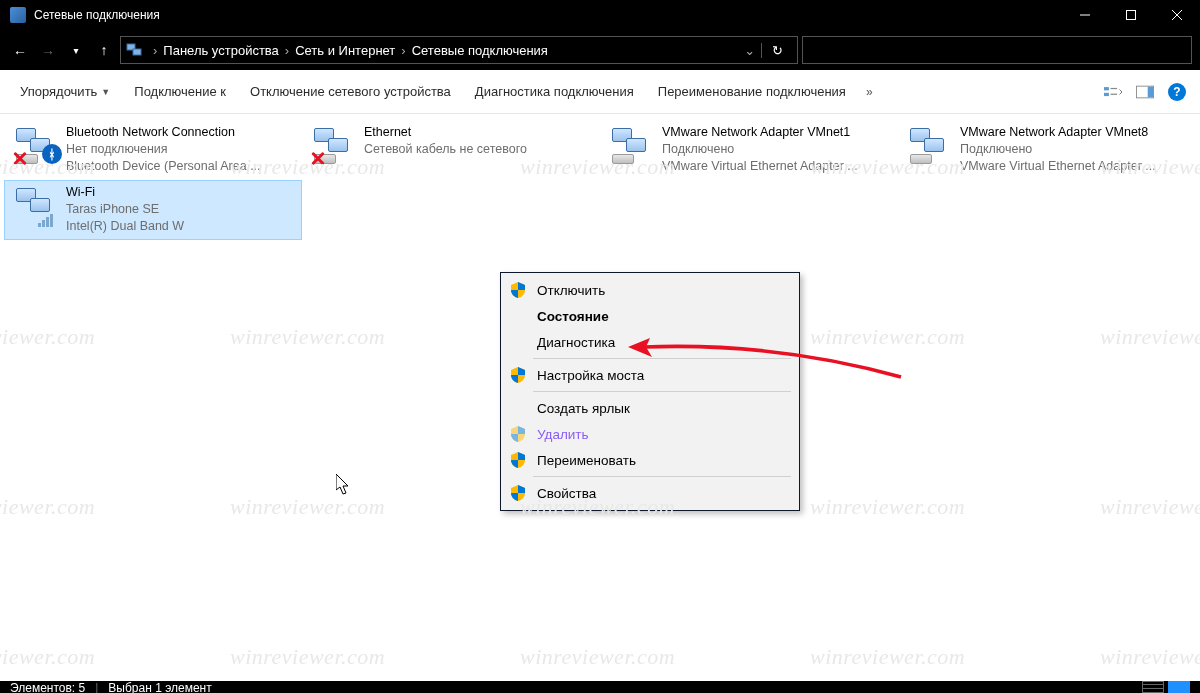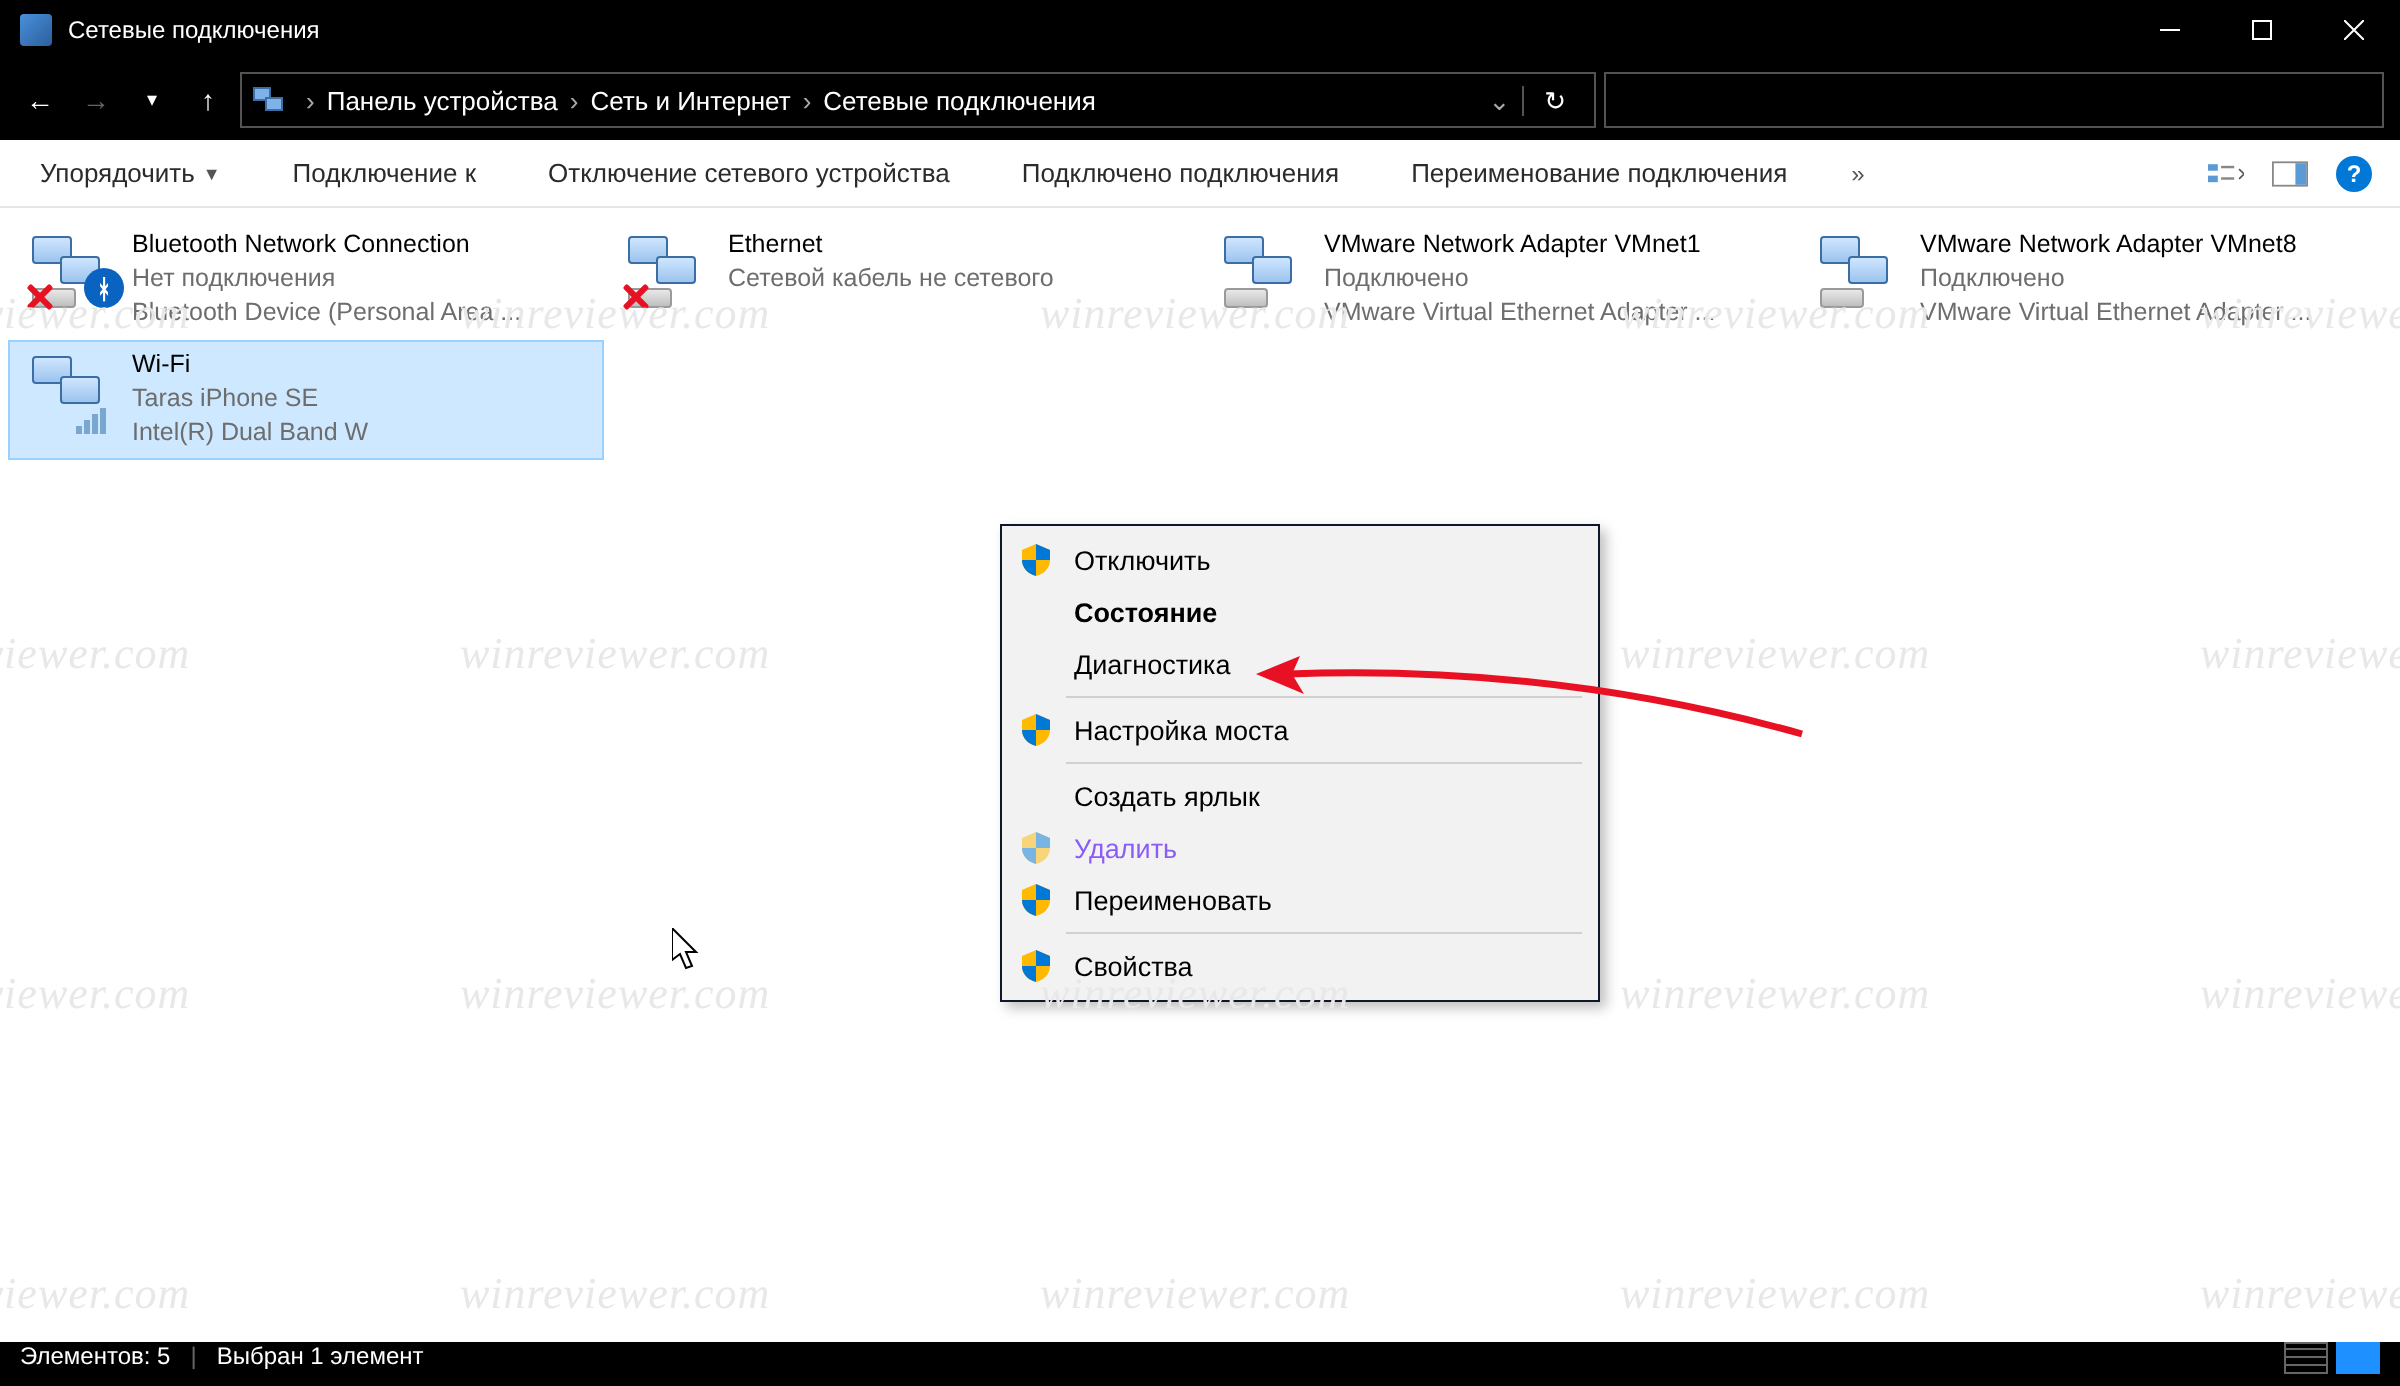--- a/index.html
+++ b/index.html
@@ -19,21 +19,21 @@
   .navbtn.disabled { color: #666; }
   .addrbar { flex: 1; height: 28px; border: 1px solid #535353; display: flex; align-items: center; background: #000; color: #fff; font-size: 13px; padding: 0 4px; }
   .addrbar .folder-icon { width: 22px; height: 20px; margin-right: 4px; display:flex; align-items:center; justify-content:center;}
   .crumb { padding: 0 4px; color: #fff; }
   .crumb-sep { color: #aaa; padding: 0 2px; }
   .addrbar .dropbtn { margin-left: auto; color: #aaa; padding: 0 6px; }
   .addrbar .refresh { border-left: 1px solid #535353; padding: 0 10px; color: #fff; }
   .searchbar { width: 390px; height: 28px; border: 1px solid #535353; background: #000; }
 
   
-  .toolbar { height: 34px; background: #fff; border-bottom: 1px solid #e6e6e6; display: flex; align-items: center; font-size: 13px; padding: 0 8px; gap: 12px; color: #2b2b2b; }
+  .toolbar { height: 44px; background: #fff; border-bottom: 1px solid #e6e6e6; display: flex; align-items: center; font-size: 13px; padding: 0 8px; gap: 0; color: #2b2b2b; }
   .tbitem { padding: 0 12px; height: 100%; display: flex; align-items: center; gap: 4px; }
   .tbitem .caret { font-size: 9px; color: #555; }
   .tboverflow { margin-left: 2px; font-size: 12px; color: #555; padding: 0 6px; }
   .tbright { margin-left: auto; display: flex; align-items: center; gap: 14px; padding-right: 6px; }
   .tbicon { width: 18px; height: 18px; display:flex; align-items:center; justify-content:center; }
   .helpicon { width: 18px; height: 18px; border-radius: 50%; background: #0078d7; color: #fff; font-size: 12px; font-weight: bold; display:flex; align-items:center; justify-content:center; }
 
   
   .content { position: relative; background: #fff; height: 567px; padding: 6px 4px; }
   .conn-grid { display: flex; flex-wrap: wrap; align-content: flex-start; }
@@ -137,21 +137,21 @@
       <span>Упорядочить</span>
       <span class="caret">▼</span>
     </div>
   <div class="tbitem">
       <span>Подключение к</span>
     </div>
   <div class="tbitem">
       <span>Отключение сетевого устройства</span>
     </div>
   <div class="tbitem">
-      <span>Подключено подключения</span>
+      <span>Диагностика подключения</span>
     </div>
   <div class="tbitem">
       <span>Переименование подключения</span>
     </div>
   <div class="tboverflow">»</div>
   <div class="tbright">
     <div class="tbicon">
       <svg width="22" height="16" viewBox="0 0 22 16">
           <rect x="0" y="2" width="6" height="4" fill="#5b9bd5"></rect>
           <rect x="0" y="9" width="6" height="4" fill="#5b9bd5"></rect>

